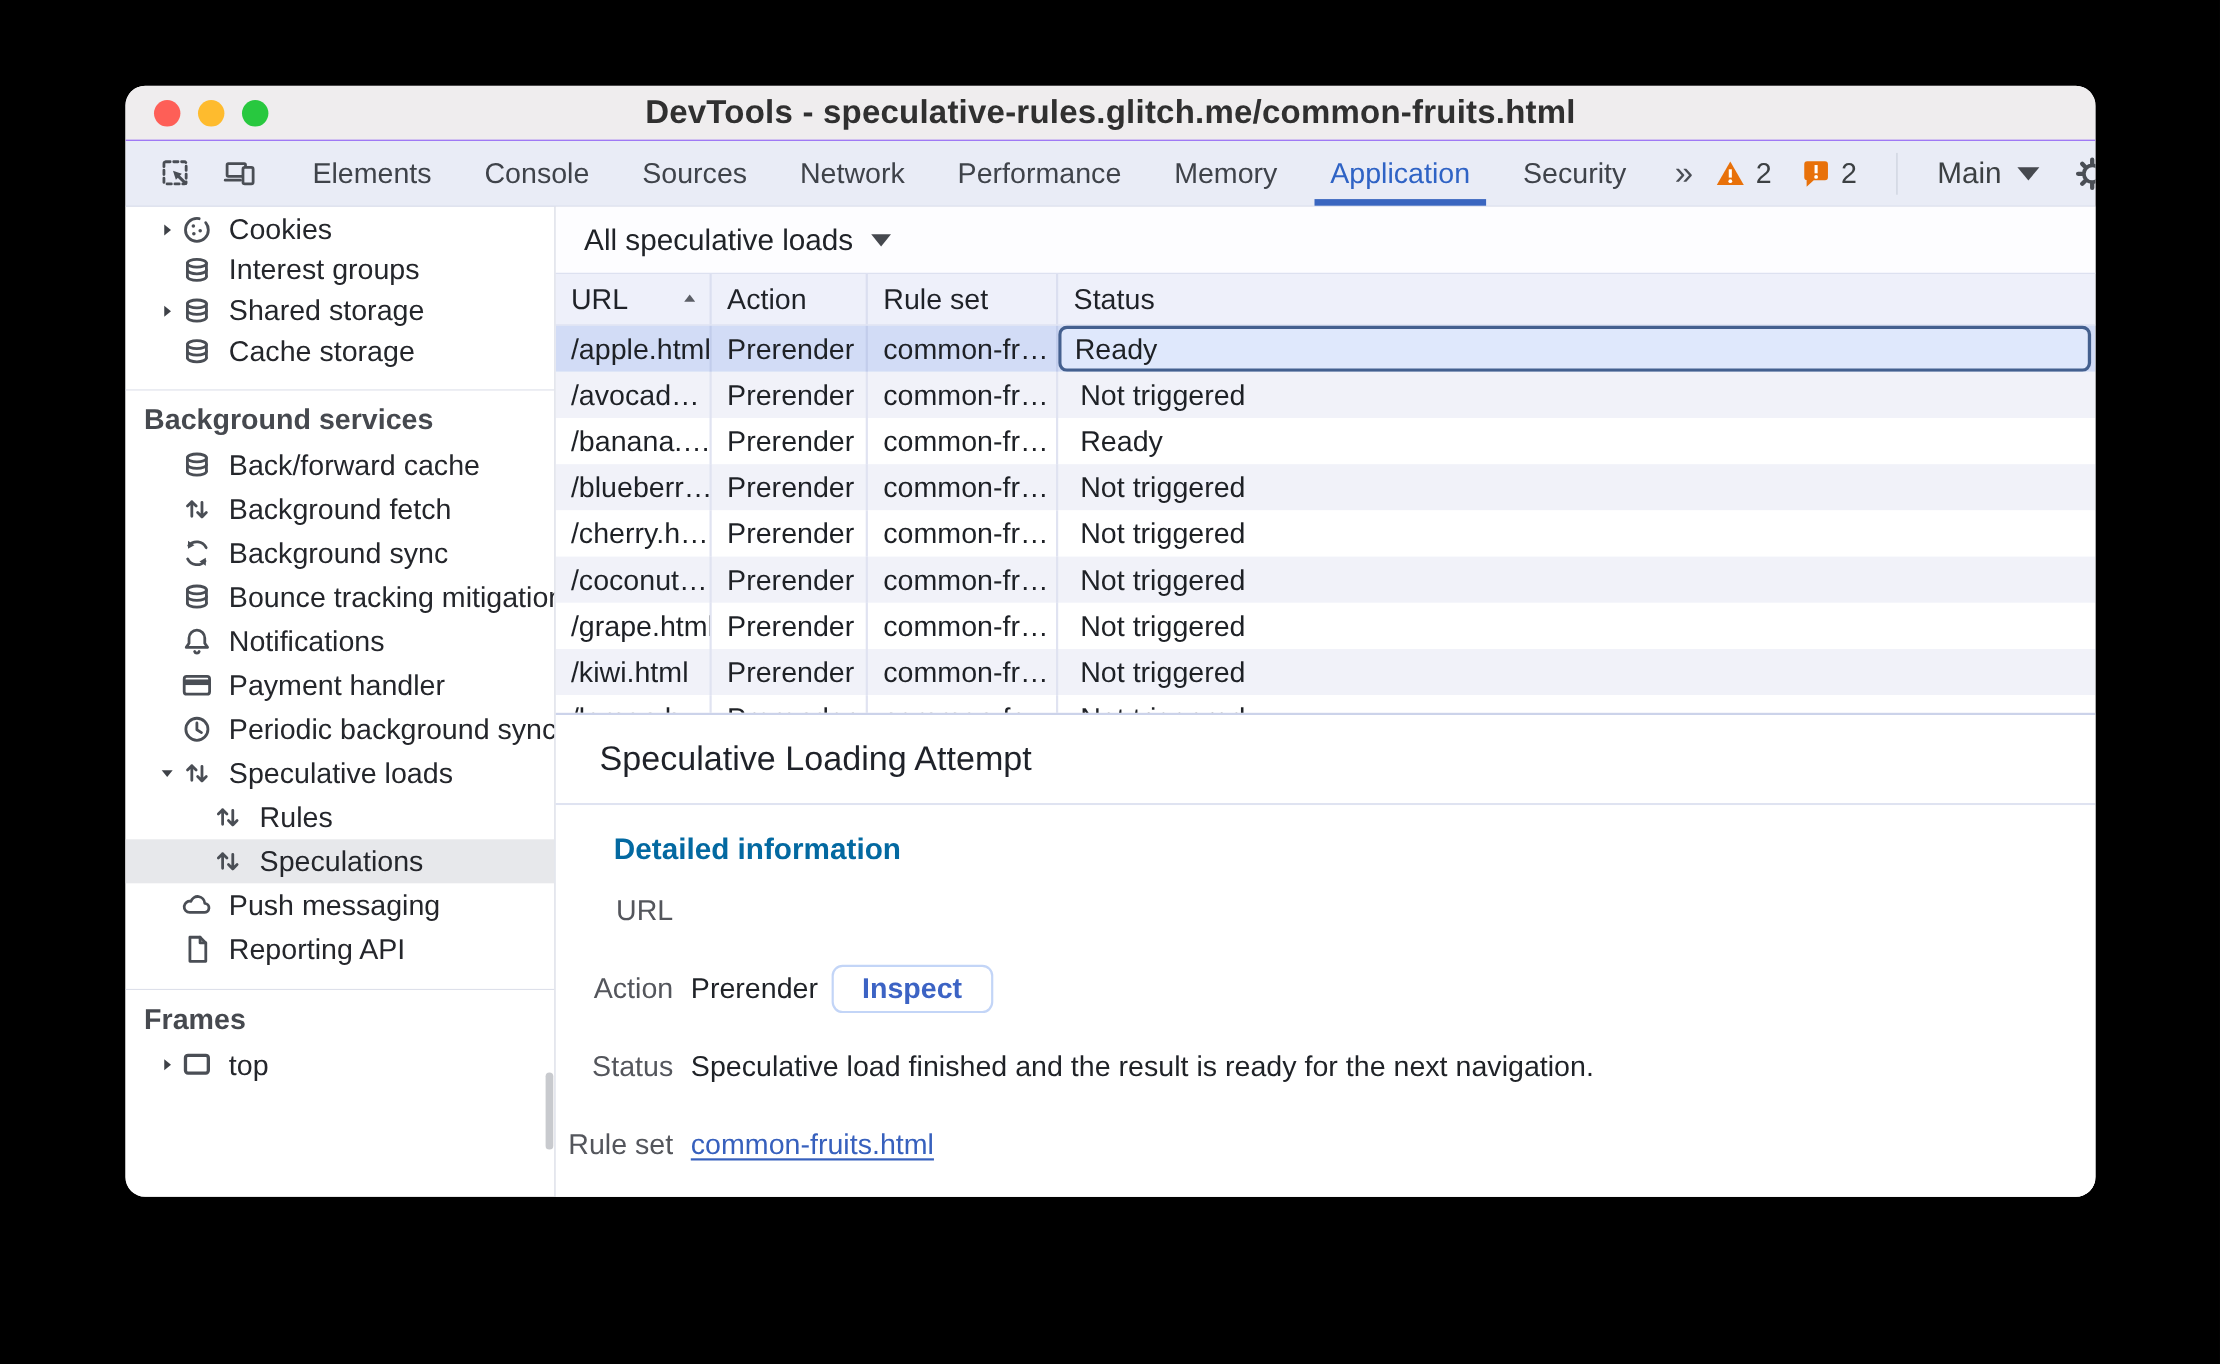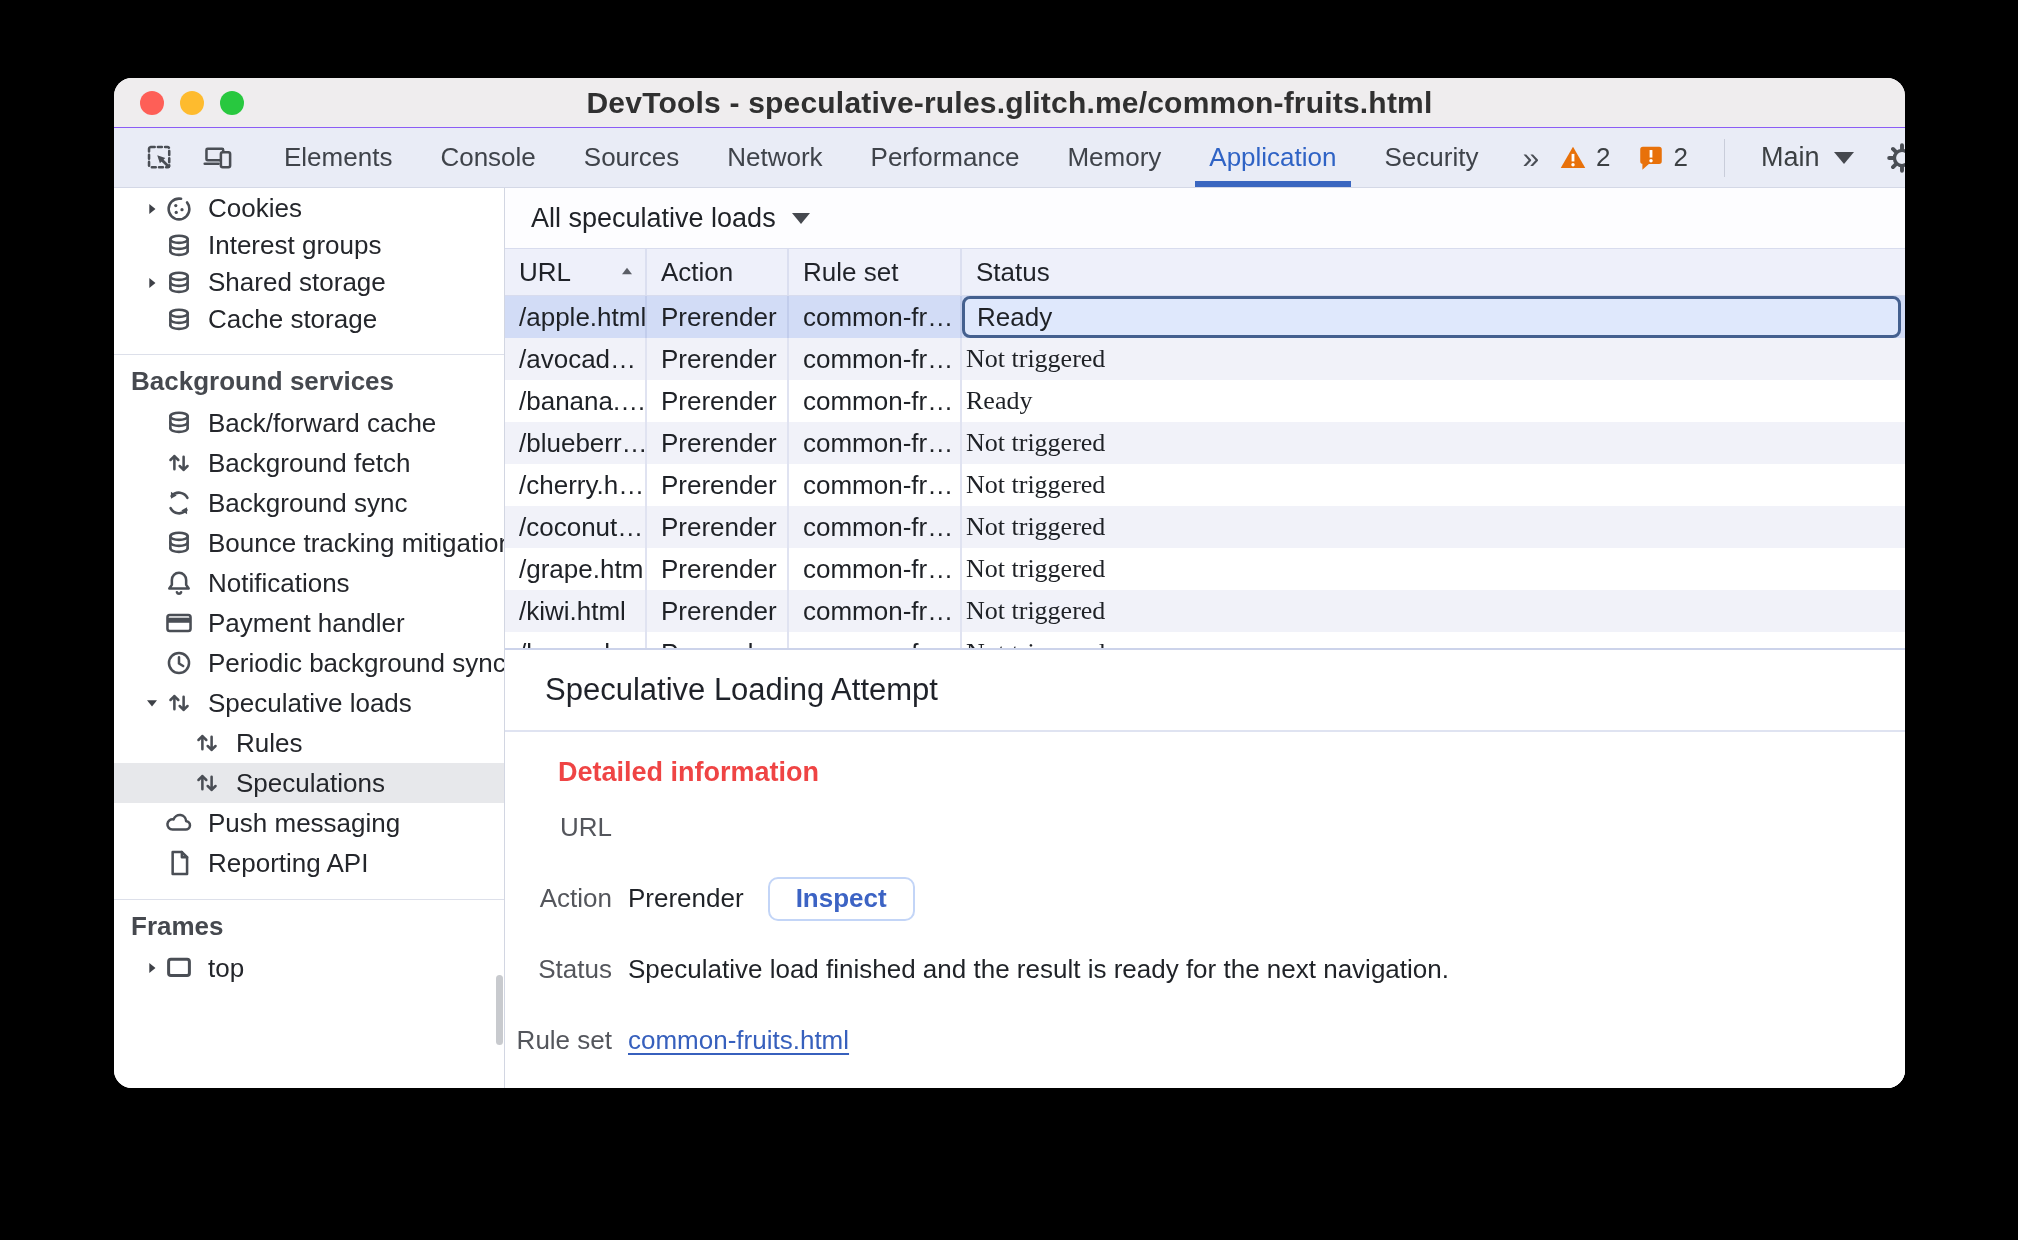--- a/index.html
+++ b/index.html
@@ -60,35 +60,35 @@
   .c-url{ width:142px; flex:0 0 142px; } .c-act{ width:142px; flex:0 0 142px; } .c-rs{ width:173px; flex:0 0 173px; } .c-st{ flex:1; border-right:none !important; }
   .th.c-url { justify-content:space-between; padding-right:8px; }
   .sortup { width:20px; height:20px; }
   .rows { height:352px; flex:0 0 352px; overflow:hidden; }
   .trow { height:42px; display:flex; font-size:26px; color:#1e2126; background:#fff; }
   .trow.alt { background:#f1f2f9; }
   .trow .td { display:flex; align-items:center; padding-left:14px; border-right:2px solid #e0e3f1; overflow:hidden; white-space:nowrap; }
   .trow.selrow { background:#d2dcf6; }
   .trow.selrow .td { border-right-color:#c2cdec; }
   .td.c-st { position:relative; padding-left:0; }
-  .td.c-st .plain { padding-left:4px;font-family:Liberation Serif, serif; }
+  .td.c-st .plain { padding-left:20px; }
   .focusring { position:absolute; left:0; top:0; bottom:0; right:4px; border:3px solid #44608f; border-radius:8px; background:#dfe8fc; display:flex; align-items:center; padding-left:12px; }
 
   .tdivider { height:2px; background:#ccd3ea; }
   .pv-titlebar { height:80px; flex:0 0 80px; display:flex; align-items:center; padding-left:40px; background:#fff; }
   .pv-title { font-size:31px; color:#1f2229; }
   .tdivider2 { height:2px; background:#dfe3f1; }
 
   .report { flex:1; background:#fff; padding-top:20px; overflow:hidden; }
-  .rep-head { padding-left:53px; font-size:27px; font-weight:bold; color:#ef4444; height:40px; display:flex; align-items:center; }
+  .rep-head { padding-left:53px; font-size:27px; font-weight:bold; color:#0369a1; height:40px; display:flex; align-items:center; }
   .kv { display:flex; align-items:center; height:71px; margin-top:0; }
   .kv:first-of-type { margin-top:28px; }
   .kv .k { width:107px; flex:0 0 107px; text-align:right; font-size:26px; color:#54565c; }
   .kv .v { margin-left:16px; font-size:26px; color:#1f2227; display:flex; align-items:center; }
-  .inspect-btn { margin-left:24px; height:44px; padding:0 26px; display:flex; align-items:center; border:2px solid #c3d5f7; border-radius:10px; background:#fff; color:#3c63c4; font-size:26px; font-weight:bold; }
+  .inspect-btn { margin-left:12px; height:44px; padding:0 26px; display:flex; align-items:center; border:2px solid #c3d5f7; border-radius:10px; background:#fff; color:#3c63c4; font-size:26px; font-weight:bold; }
   .ruleset-link { color:#3760bd; text-decoration:underline; text-underline-offset:4px; cursor:pointer; }
 </style>
 </head>
 <body>
 
 <svg width="0" height="0" style="position:absolute">
   <defs>
     <symbol id="caret-r" viewBox="0 0 26 26">
         <polygon points="9.5,6.5 17.5,13 9.5,19.5" fill="#3e4147" stroke="none"></polygon>
       </symbol>

